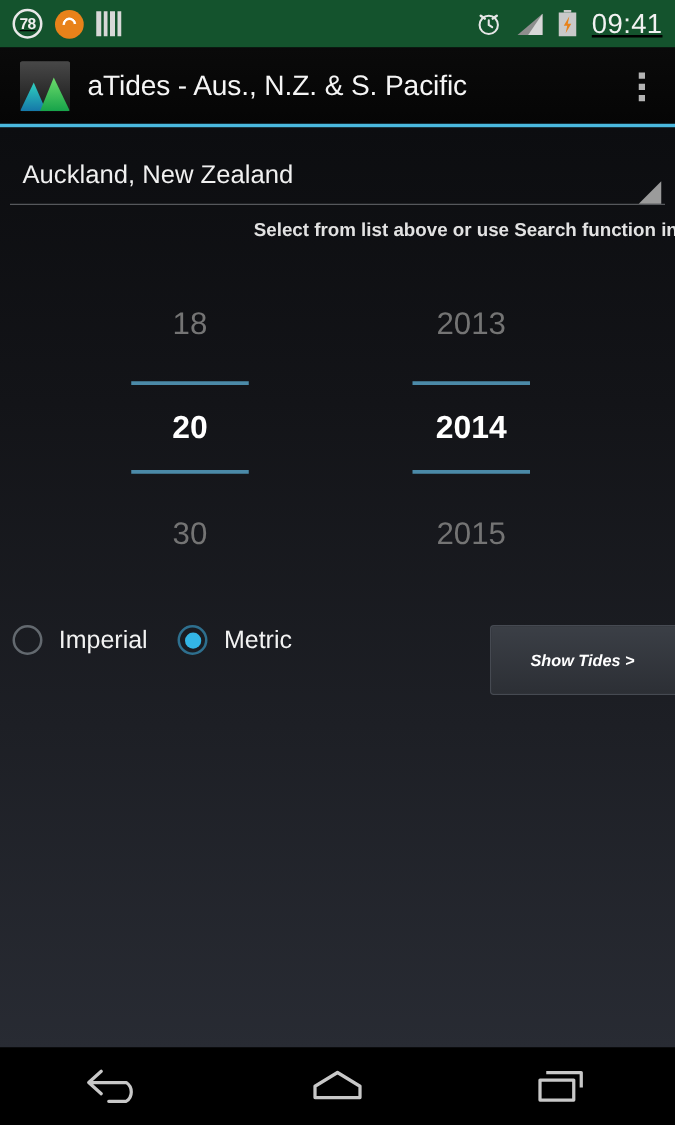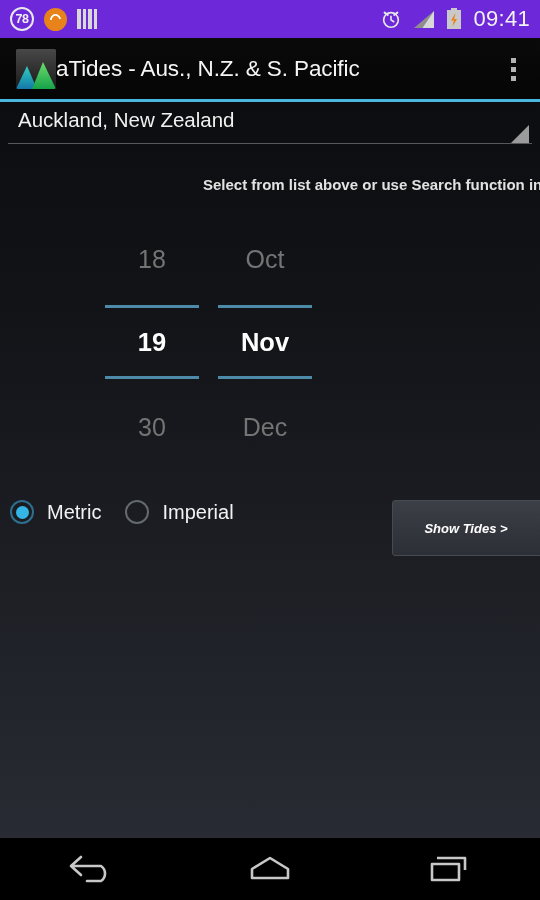--- a/index.html
+++ b/index.html
@@ -20,25 +20,26 @@
     height: 900px;
     background: #000;
     overflow: hidden;
   }
 
   
   .statusbar {
     position: absolute;
     left: 0; top: 0;
     width: 540px; height: 38px;
-    background: #6d28d9;
+    background: #14532d;
     display: flex;
     align-items: center;
     box-sizing: border-box;
     padding: 0 10px 0 10px;
+    text-decoration: underline;
   }
   .sb-left {
     display: flex;
     align-items: center;
     gap: 10px;
   }
   .sb-right {
     margin-left: auto;
     display: flex;
     align-items: center;
@@ -113,20 +114,21 @@
     border-radius: 2px;
     overflow: hidden;
     flex: 0 0 auto;
     background: linear-gradient(#3c3c3c, #1c1c1c);
     position: relative;
   }
   .app-icon svg { display: block; width: 40px; height: 40px; }
   .ab-title {
     color: #f5f5f5;
     font-size: 22.5px;
+    margin-left: 14px;
     white-space: nowrap;
     letter-spacing: -0.1px;
   }
   .overflow {
     margin-left: auto;
     width: 54px;
     height: 62px;
     display: flex;
     flex-direction: column;
     align-items: center;
@@ -150,21 +152,21 @@
     position: absolute;
     left: 0; top: 102px;
     width: 540px; height: 736px;
     background: linear-gradient(180deg, #0c0d10 0%, #131418 30%, #1d1f25 65%, #282b33 100%);
     overflow: hidden;
   }
 
   
   .spinner {
     position: absolute;
-    left: 8px; top: 0;
+    left: 8px; top: 20px;
     width: 524px;
     height: 42px;
   }
   .spinner-text {
     position: absolute;
     left: 10px; top: 6px;
     color: #f0f0f0;
     font-size: 20.5px;
   }
   .spinner-rule {
@@ -395,44 +397,44 @@
       <div class="spinner-arrow"></div>
     </div>
 
     <div class="hint">Select from list above or use Search function in menu</div>
 
     <div class="pickers">
 
       <div class="picker day">
         <div class="pk-val pk-prev">18</div>
         <div class="pk-line top"></div>
-        <div class="pk-val pk-cur">19</div>
+        <div class="pk-val pk-cur">20</div>
         <div class="pk-line bottom"></div>
         <div class="pk-val pk-next">30</div>
       </div>
 
-      <div class="picker month">
-        <div class="pk-val pk-prev">Oct</div>
+
+      <div class="picker year">
+        <div class="pk-val pk-prev">2013</div>
         <div class="pk-line top"></div>
-        <div class="pk-val pk-cur">Nov</div>
+        <div class="pk-val pk-cur">2014</div>
         <div class="pk-line bottom"></div>
-        <div class="pk-val pk-next">Dec</div>
+        <div class="pk-val pk-next">2015</div>
       </div>
 
-
     </div>
 
     <div class="radios">
+      <div class="radio-opt">
+        <div class="radio-dot"></div>
+        <div class="radio-label">Imperial</div>
+      </div>
       <div class="radio-opt on">
         <div class="radio-dot"></div>
         <div class="radio-label">Metric</div>
-      </div>
-      <div class="radio-opt">
-        <div class="radio-dot"></div>
-        <div class="radio-label">Imperial</div>
       </div>
     </div>
 
     <div class="show-tides">
       <span>Show Tides &gt;</span>
     </div>
 
   </div>
 
   <div class="navbar">

